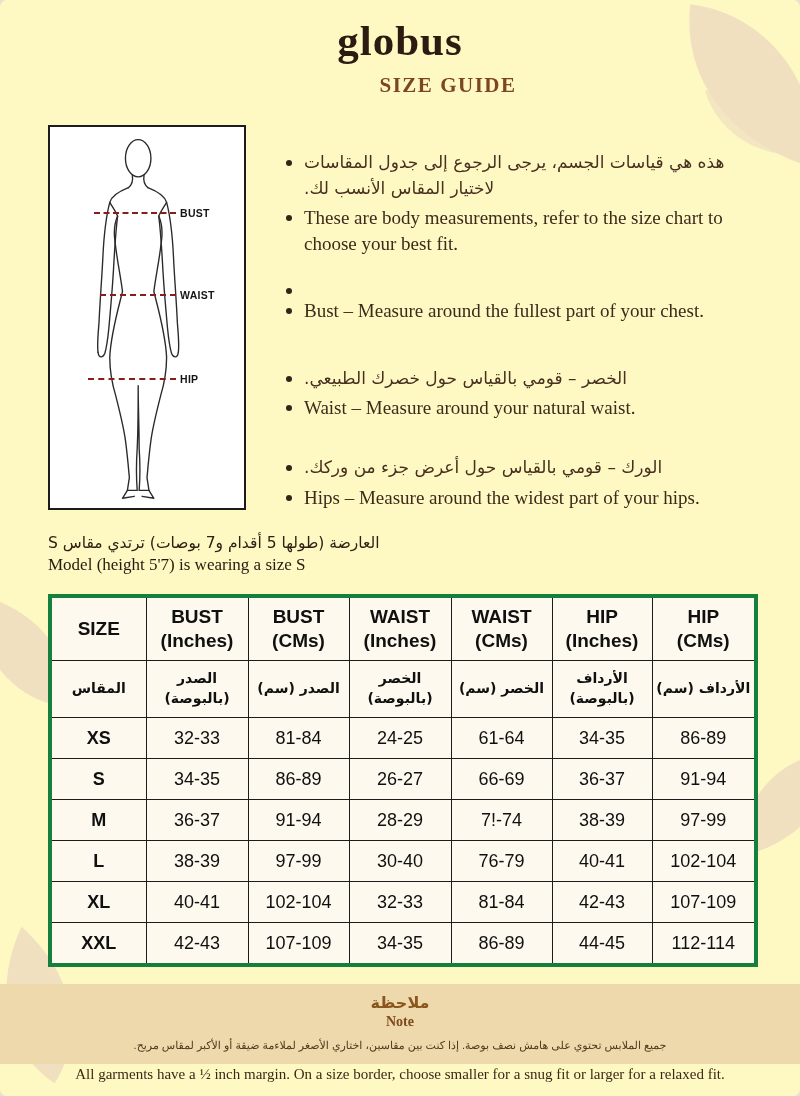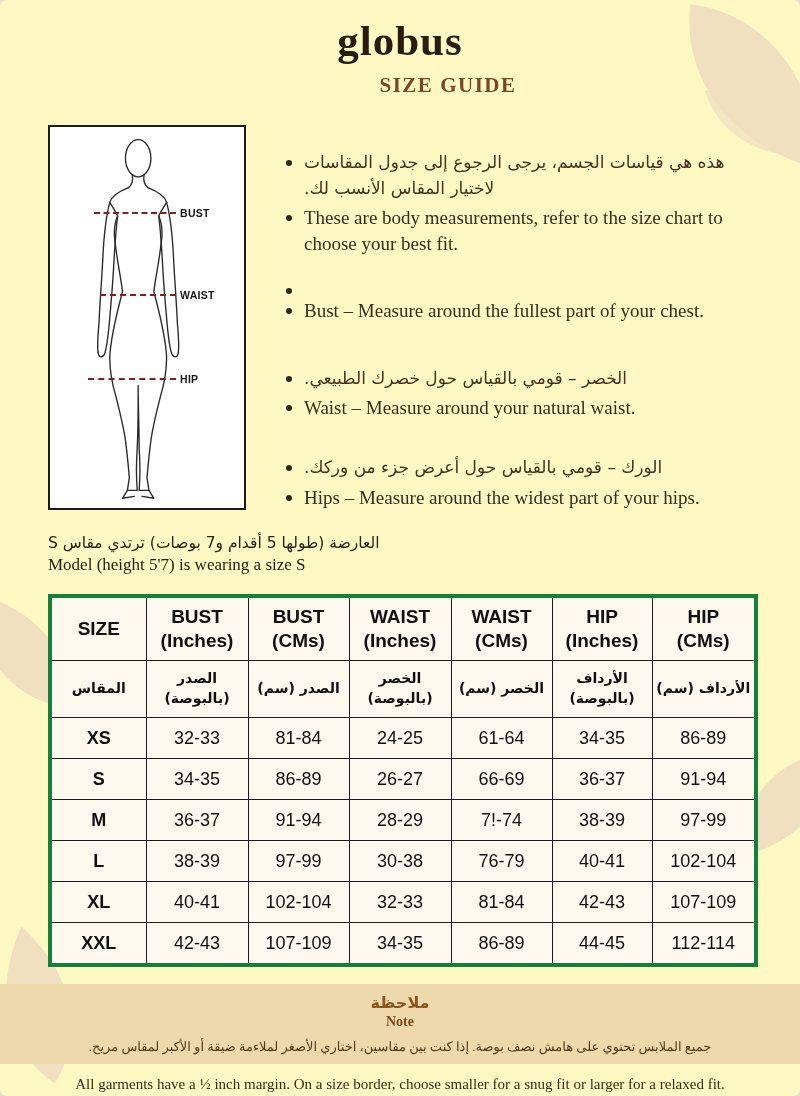--- a/index.html
+++ b/index.html
@@ -40,21 +40,21 @@
   table.size-table{position:absolute;left:48px;top:594px;width:706px;border-collapse:collapse;table-layout:fixed;background:#fdf9ee;z-index:1;font-family:"Liberation Sans","DejaVu Sans",sans-serif;border:4px solid #15803d;}
   .size-table th,.size-table td{border:1px solid #1c1c1c;text-align:center;vertical-align:middle;padding:0 2px;overflow:hidden;}
   .th-en{height:62px;font-size:19px;font-weight:bold;white-space:pre-line;line-height:1.25;color:#101010;}
   .th-ar{height:56px;font-size:14px;font-weight:bold;white-space:pre-line;line-height:1.4;color:#101010;font-family:"DejaVu Sans",sans-serif;}
   .size-table tbody td{height:40px;font-size:18px;color:#101010;}
   td.c-size{font-weight:bold;font-size:19px;}
 
   .note-band{position:absolute;left:0;top:984px;width:800px;height:80px;background:#eed9ad;z-index:1;text-align:center;padding-top:9px;box-sizing:border-box;}
   .nt-ar{font-family:"DejaVu Sans",sans-serif;font-weight:bold;font-size:16px;color:#8a561d;margin-bottom:2px;}
   .nt-en{font-family:"Liberation Serif",serif;font-weight:bold;font-size:14px;color:#7d4a1c;margin-bottom:9px;}
-  .nb-ar{direction:rtl;font-family:Liberation Serif, serif;font-size:13px;color:#53391b;margin-bottom:21px;}
+  .nb-ar{direction:rtl;font-family:Liberation Sans, sans-serif;font-size:11px;color:#53391b;margin-bottom:14px;}
   .nb-en{font-family:"Liberation Serif",serif;font-size:15px;color:#3a2917;}
 </style>
 </head>
 <body>
 
 <div class="page">
 
   <span class="leaf l1"><svg viewBox="0 0 100 160" width="100%" height="100%">
         <path d="M50 0 C88 38 94 100 50 160 C6 100 12 38 50 0 Z"></path>
       </svg></span>
@@ -212,21 +212,21 @@
         <td>91-94</td>
         <td>28-29</td>
         <td>7!-74</td>
         <td>38-39</td>
         <td>97-99</td>
       </tr>
       <tr>
         <td class="c-size">L</td>
         <td>38-39</td>
         <td>97-99</td>
-        <td>30-38</td>
+        <td>30-40</td>
         <td>76-79</td>
         <td>40-41</td>
         <td>102-104</td>
       </tr>
       <tr>
         <td class="c-size">XL</td>
         <td>40-41</td>
         <td>102-104</td>
         <td>32-33</td>
         <td>81-84</td>

